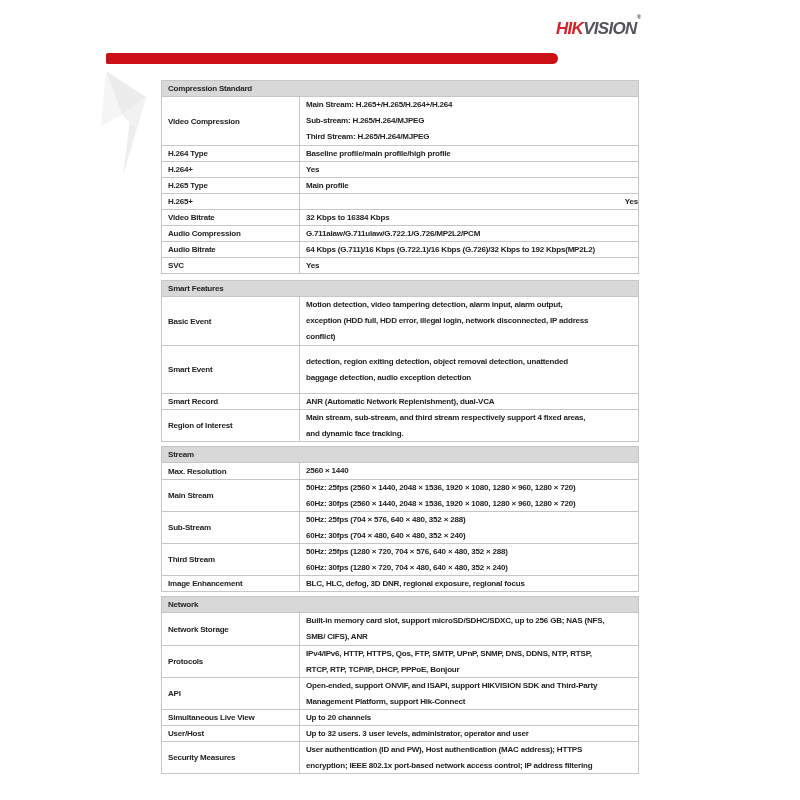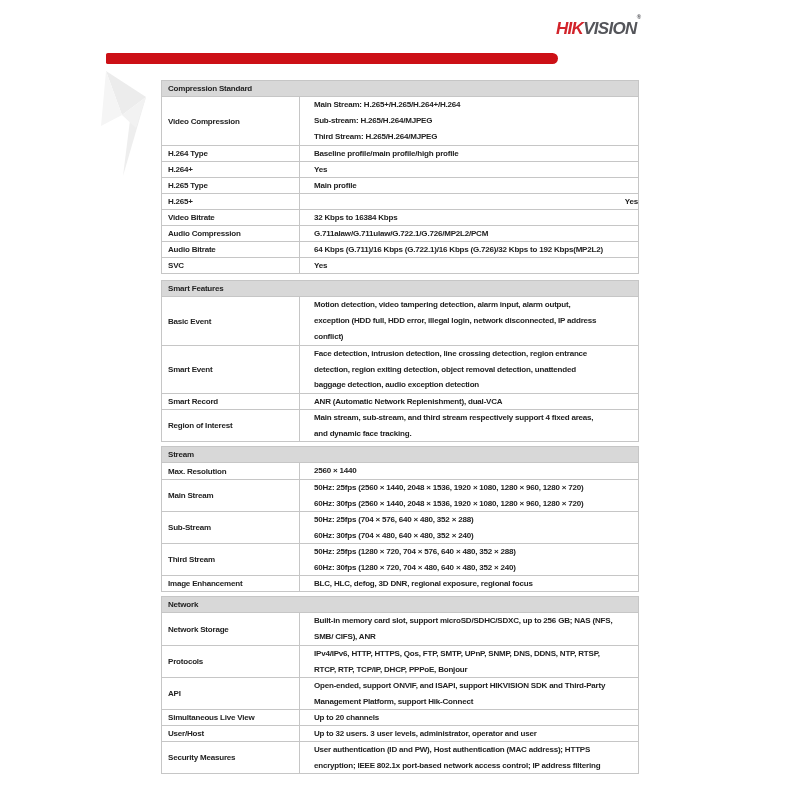--- a/index.html
+++ b/index.html
@@ -41,21 +41,21 @@
   }
   .row{display:flex;box-sizing:border-box;}
   .row + .row{border-top:1px solid var(--border,#c6c6c6);}
   .cell-label{
     width:137px;box-sizing:border-box;flex:none;
     display:flex;align-items:center;padding-left:6px;
   }
   .cell-value{
     flex:1;box-sizing:border-box;
     border-left:1px solid var(--border,#c6c6c6);
-    padding-left:14px;display:flex;flex-direction:column;justify-content:center;
+    padding-left:6px;display:flex;flex-direction:column;justify-content:center;
   }
   .vline{height:16px;line-height:16px;white-space:nowrap;overflow:hidden;}
 </style>
 </head>
 <body style="--accent: #cc1016; --logo-red: #d2232a; --logo-gray: #54555a; --header-bg: #d8d8d8; --border: #c6c6c6;">
 
 <div class="logo"><span class="hik">HIK</span><span class="vision">VISION</span><sup>®</sup></div>
 
 <div class="redbar"></div>
 
@@ -132,21 +132,20 @@
         <div class="cell-label">Basic Event</div>
         <div class="cell-value">
           <div class="vline">Motion detection, video tampering detection, alarm input, alarm output,</div>
           <div class="vline">exception (HDD full, HDD error, illegal login, network disconnected, IP address</div>
           <div class="vline">conflict)</div>
         </div>
       </div>
       <div class="row" style="height: 48px;">
         <div class="cell-label">Smart Event</div>
         <div class="cell-value">
-          <div class="vline">Face detection, intrusion detection, line crossing detection, region entrance</div>
           <div class="vline">detection, region exiting detection, object removal detection, unattended</div>
           <div class="vline">baggage detection, audio exception detection</div>
         </div>
       </div>
       <div class="row" style="height: 16px;">
         <div class="cell-label">Smart Record</div>
         <div class="cell-value">
           <div class="vline">ANR (Automatic Network Replenishment), dual-VCA</div>
         </div>
       </div>

